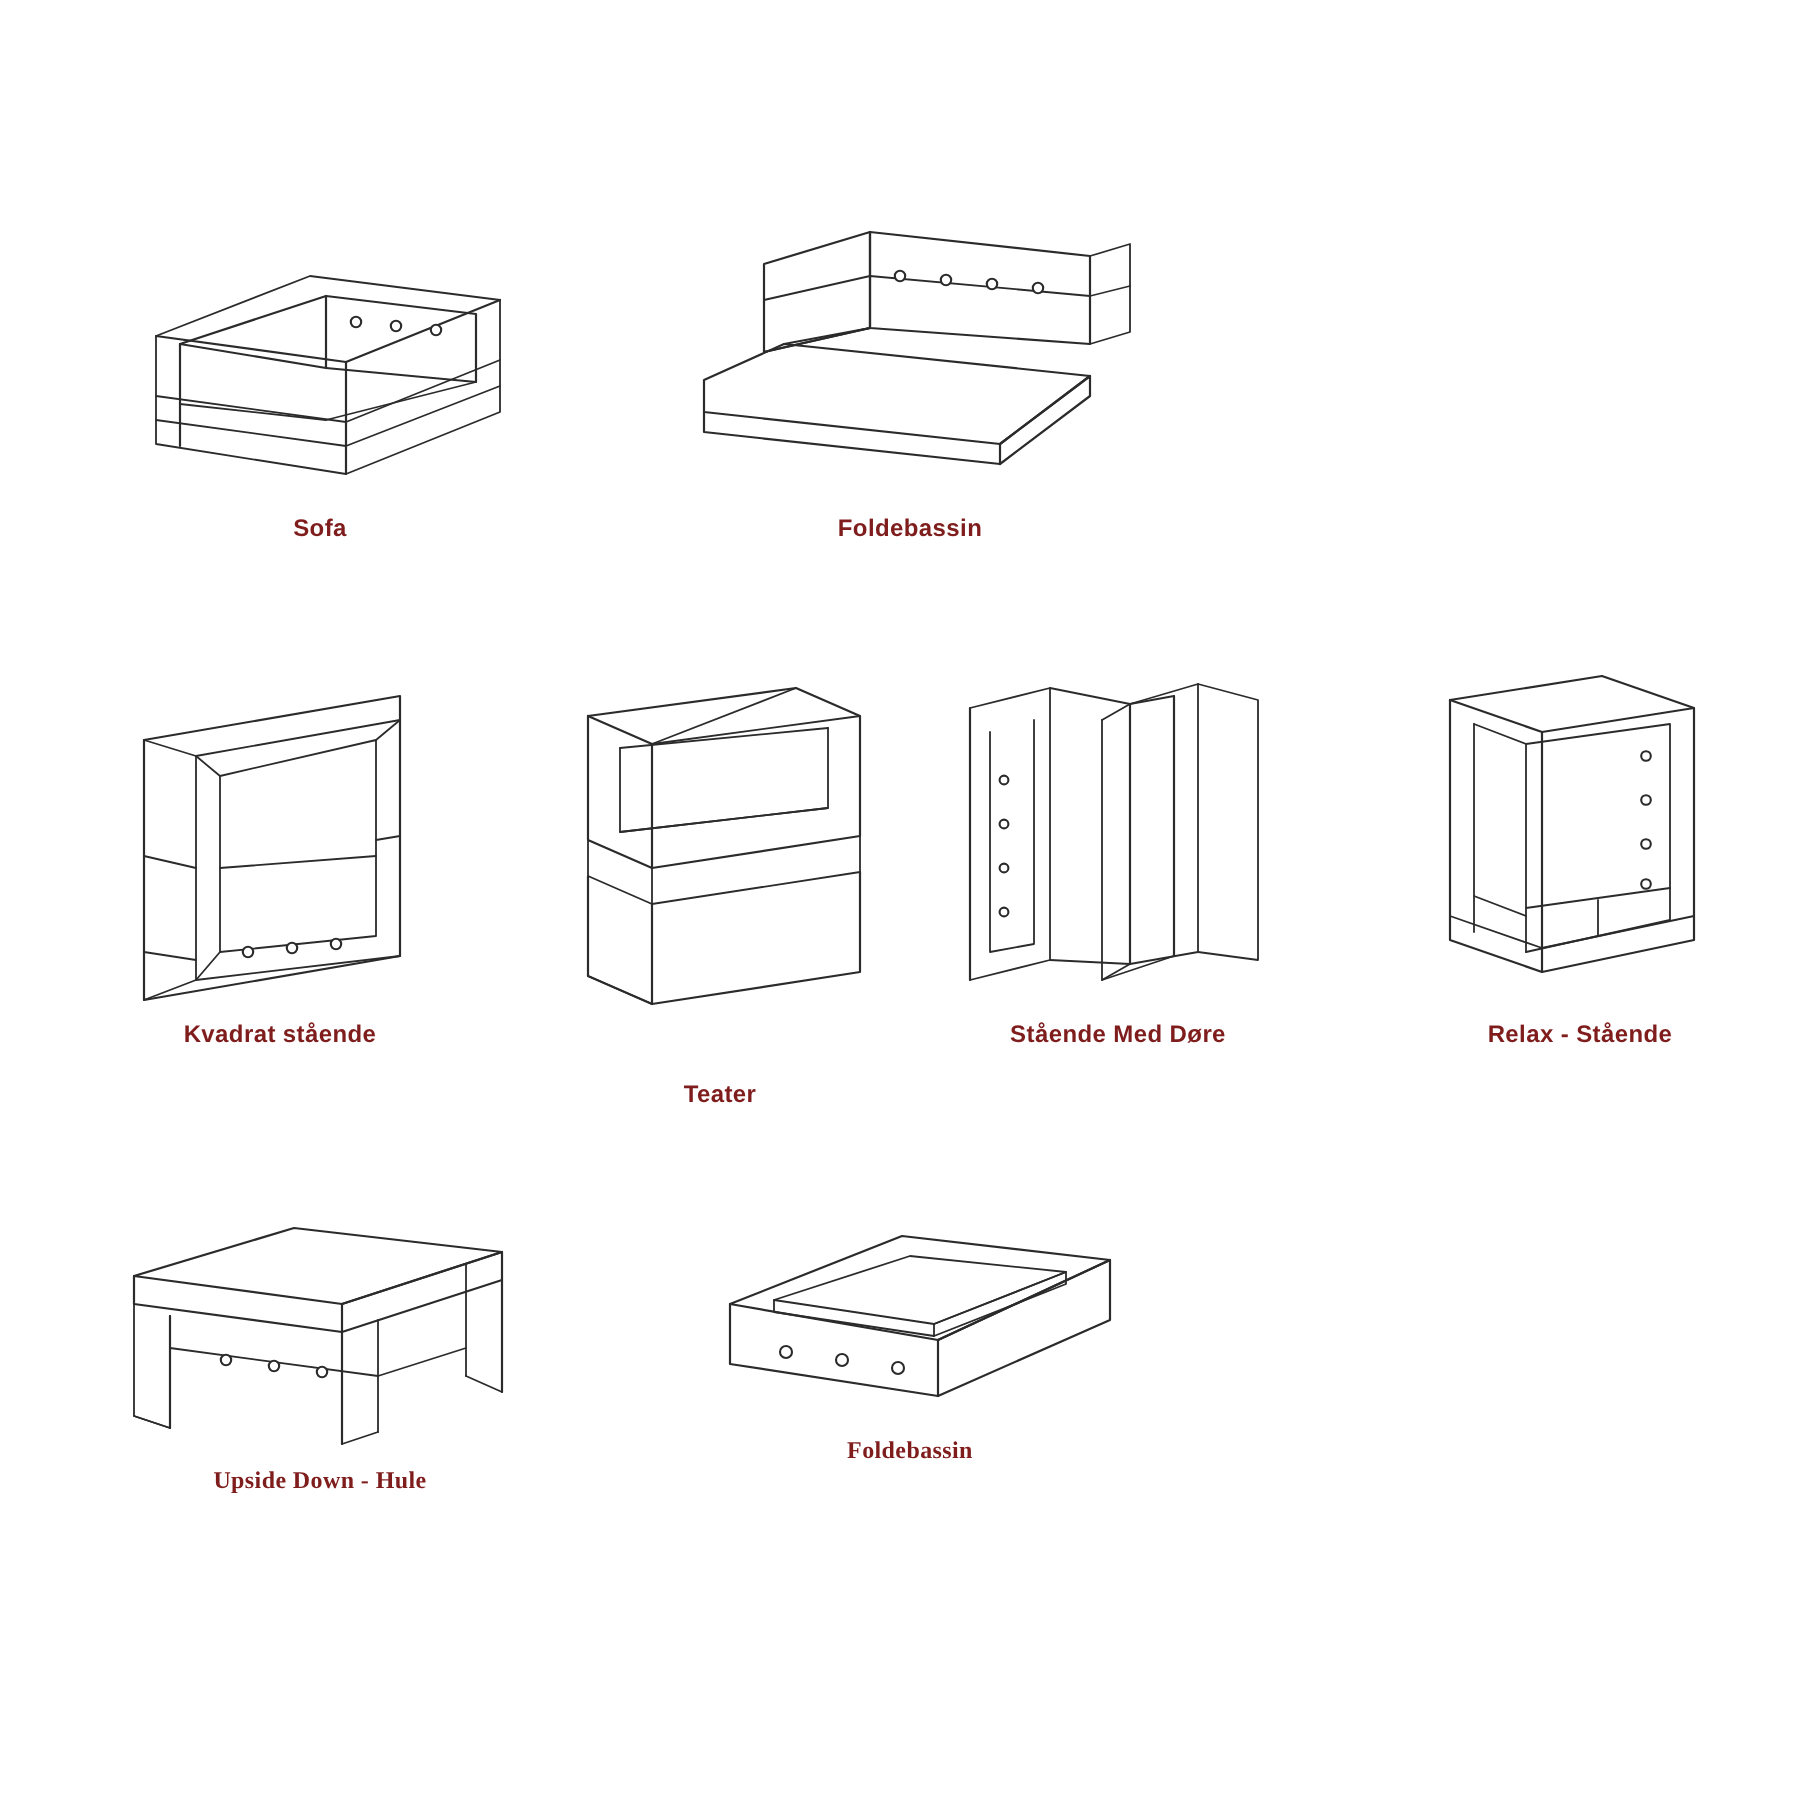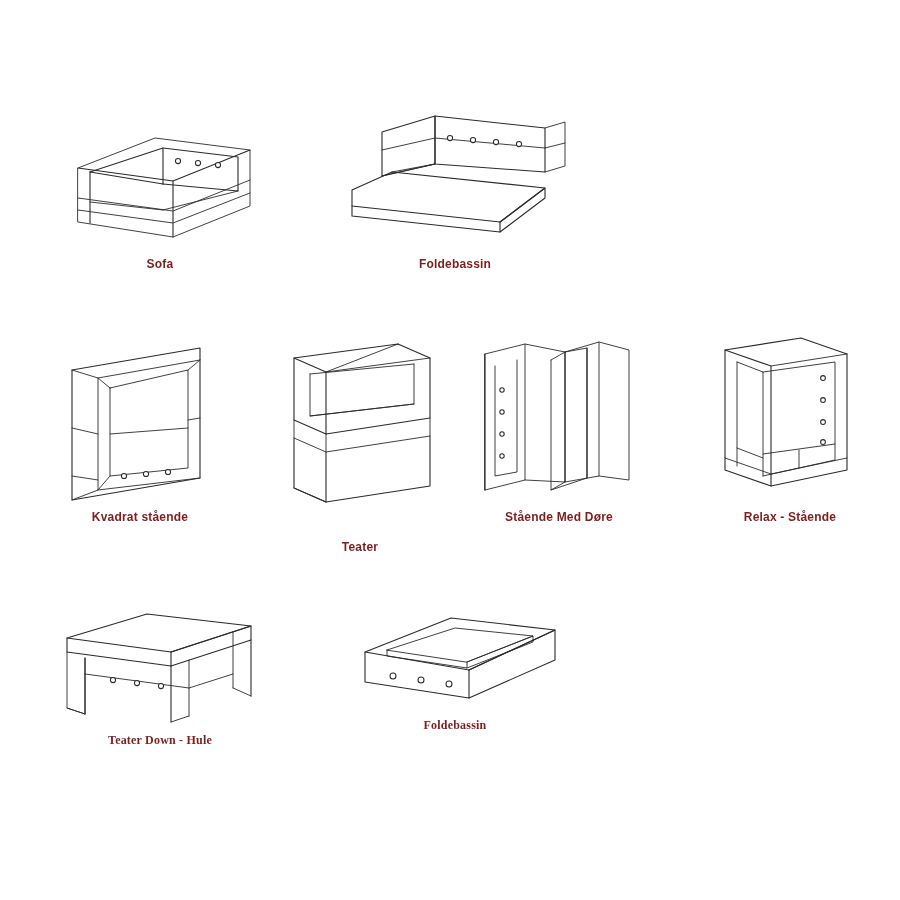--- a/index.html
+++ b/index.html
@@ -215,21 +215,21 @@
         <path d="M116 122 L134 116" class="thin"></path>
         <path d="M178 32 L178 88" class="thin"></path>
         <path d="M196 40 L196 96"></path>
         <path d="M178 88 L196 96" class="thin"></path>
         <path d="M30 74 L134 88" class="thin"></path>
         <path d="M134 88 L178 74" class="thin"></path>
         <circle class="dot" cx="58" cy="80" r="2.6"></circle>
         <circle class="dot" cx="82" cy="83" r="2.6"></circle>
         <circle class="dot" cx="106" cy="86" r="2.6"></circle>
       </svg>
-      <div class="caption cap-r3">Teater Down - Hule</div>
+      <div class="caption cap-r3">Upside Down - Hule</div>
     </div>
 
     <div class="cell r3 c2">
       <svg class="fig" width="220" height="110" viewBox="0 0 220 110">
         <path d="M20 52 L106 18 L210 30 L124 70 Z"></path>
         <path d="M20 52 L20 82 L124 98 L124 70"></path>
         <path d="M124 70 L210 30 L210 60 L124 98"></path>
         <path d="M42 50 L110 28 L188 36 L122 62 Z" class="thin"></path>
         <path d="M42 50 L42 56 L122 68 L122 62" class="thin"></path>
         <path d="M122 62 L188 36 L188 42 L122 68" class="thin"></path>

